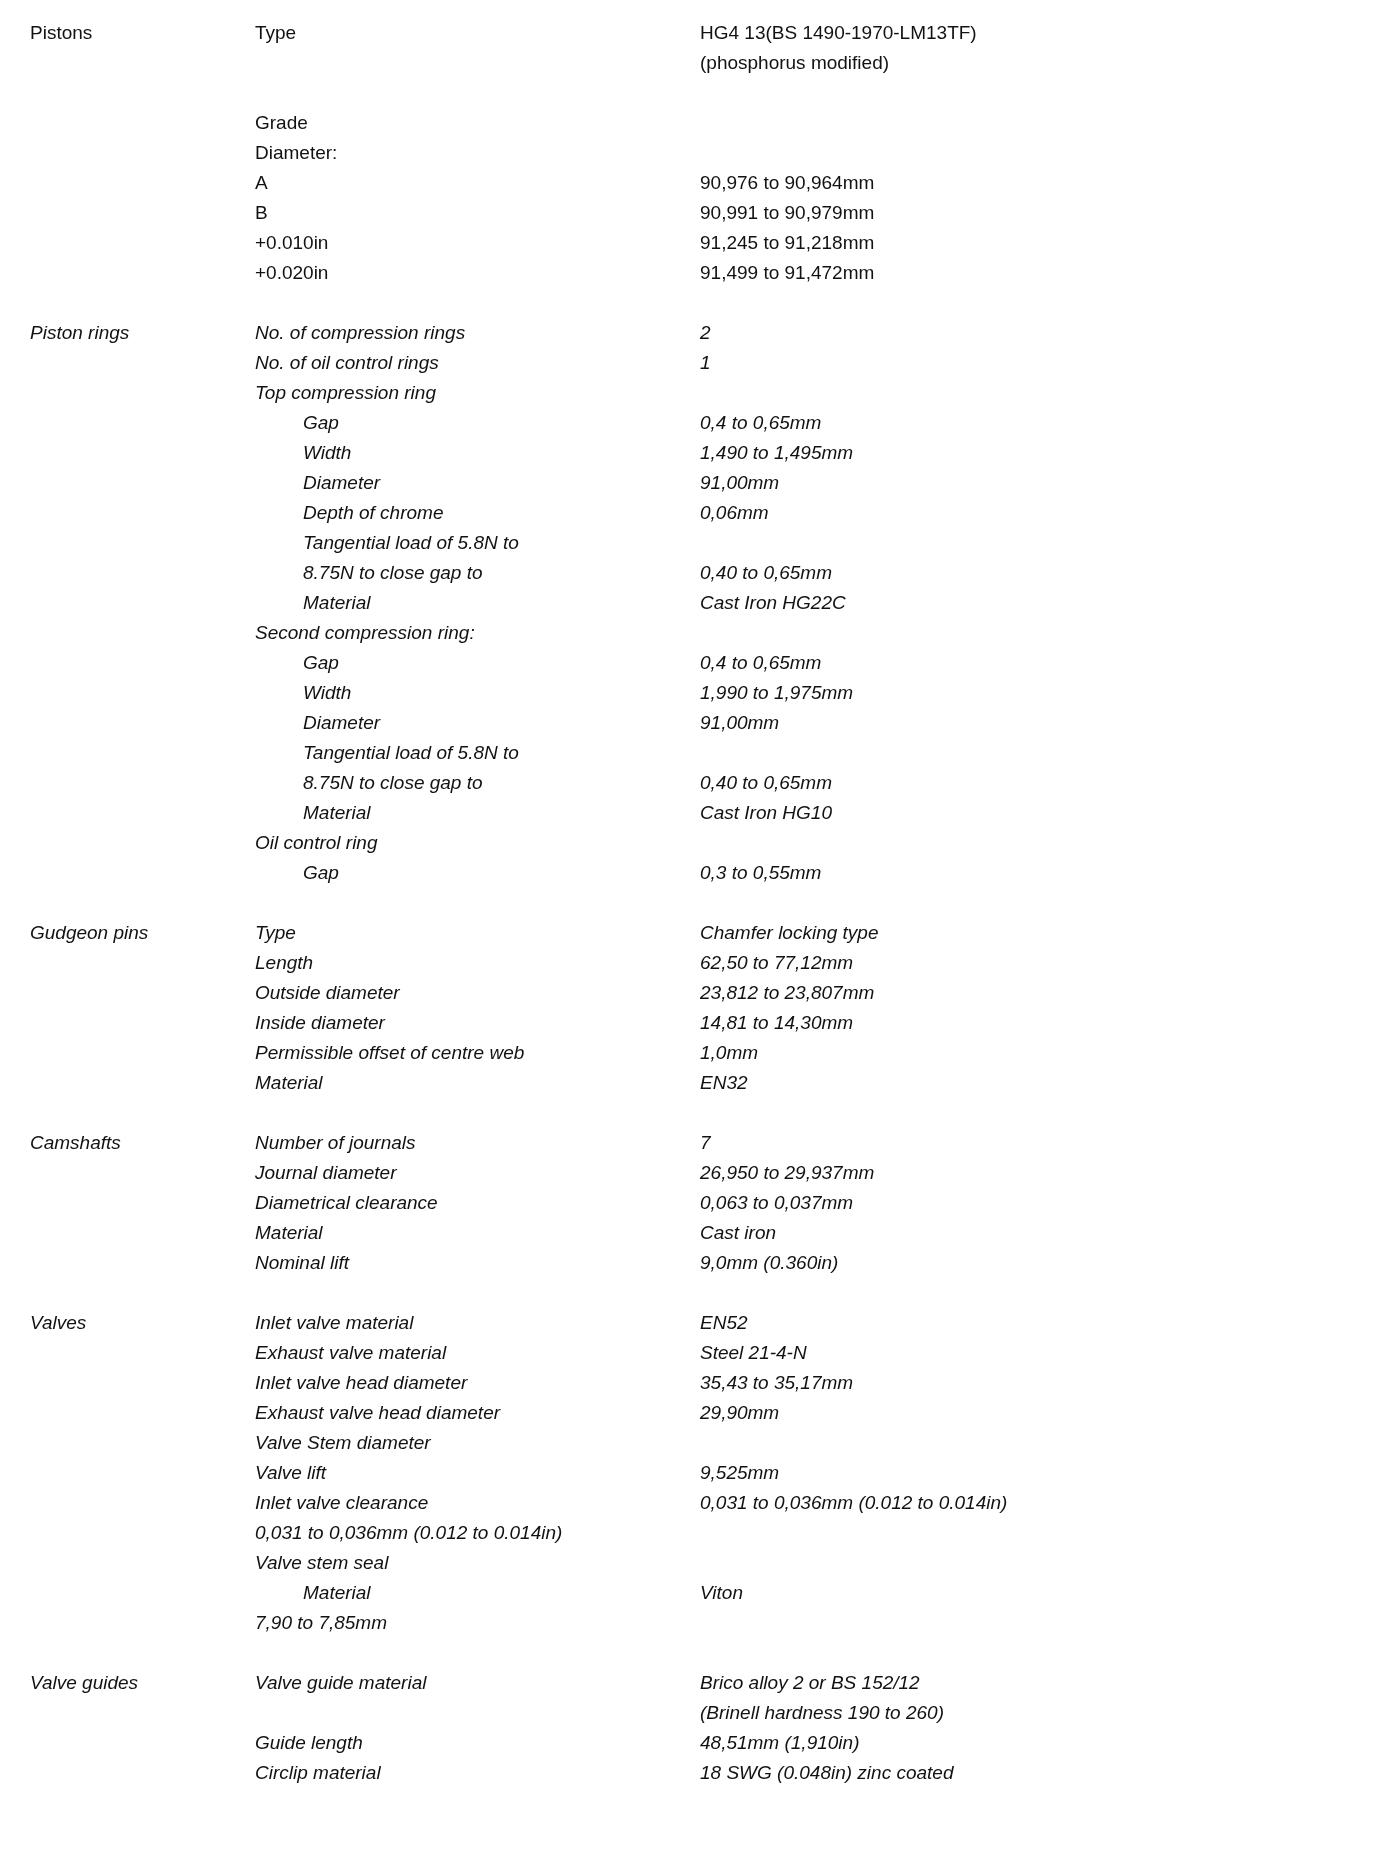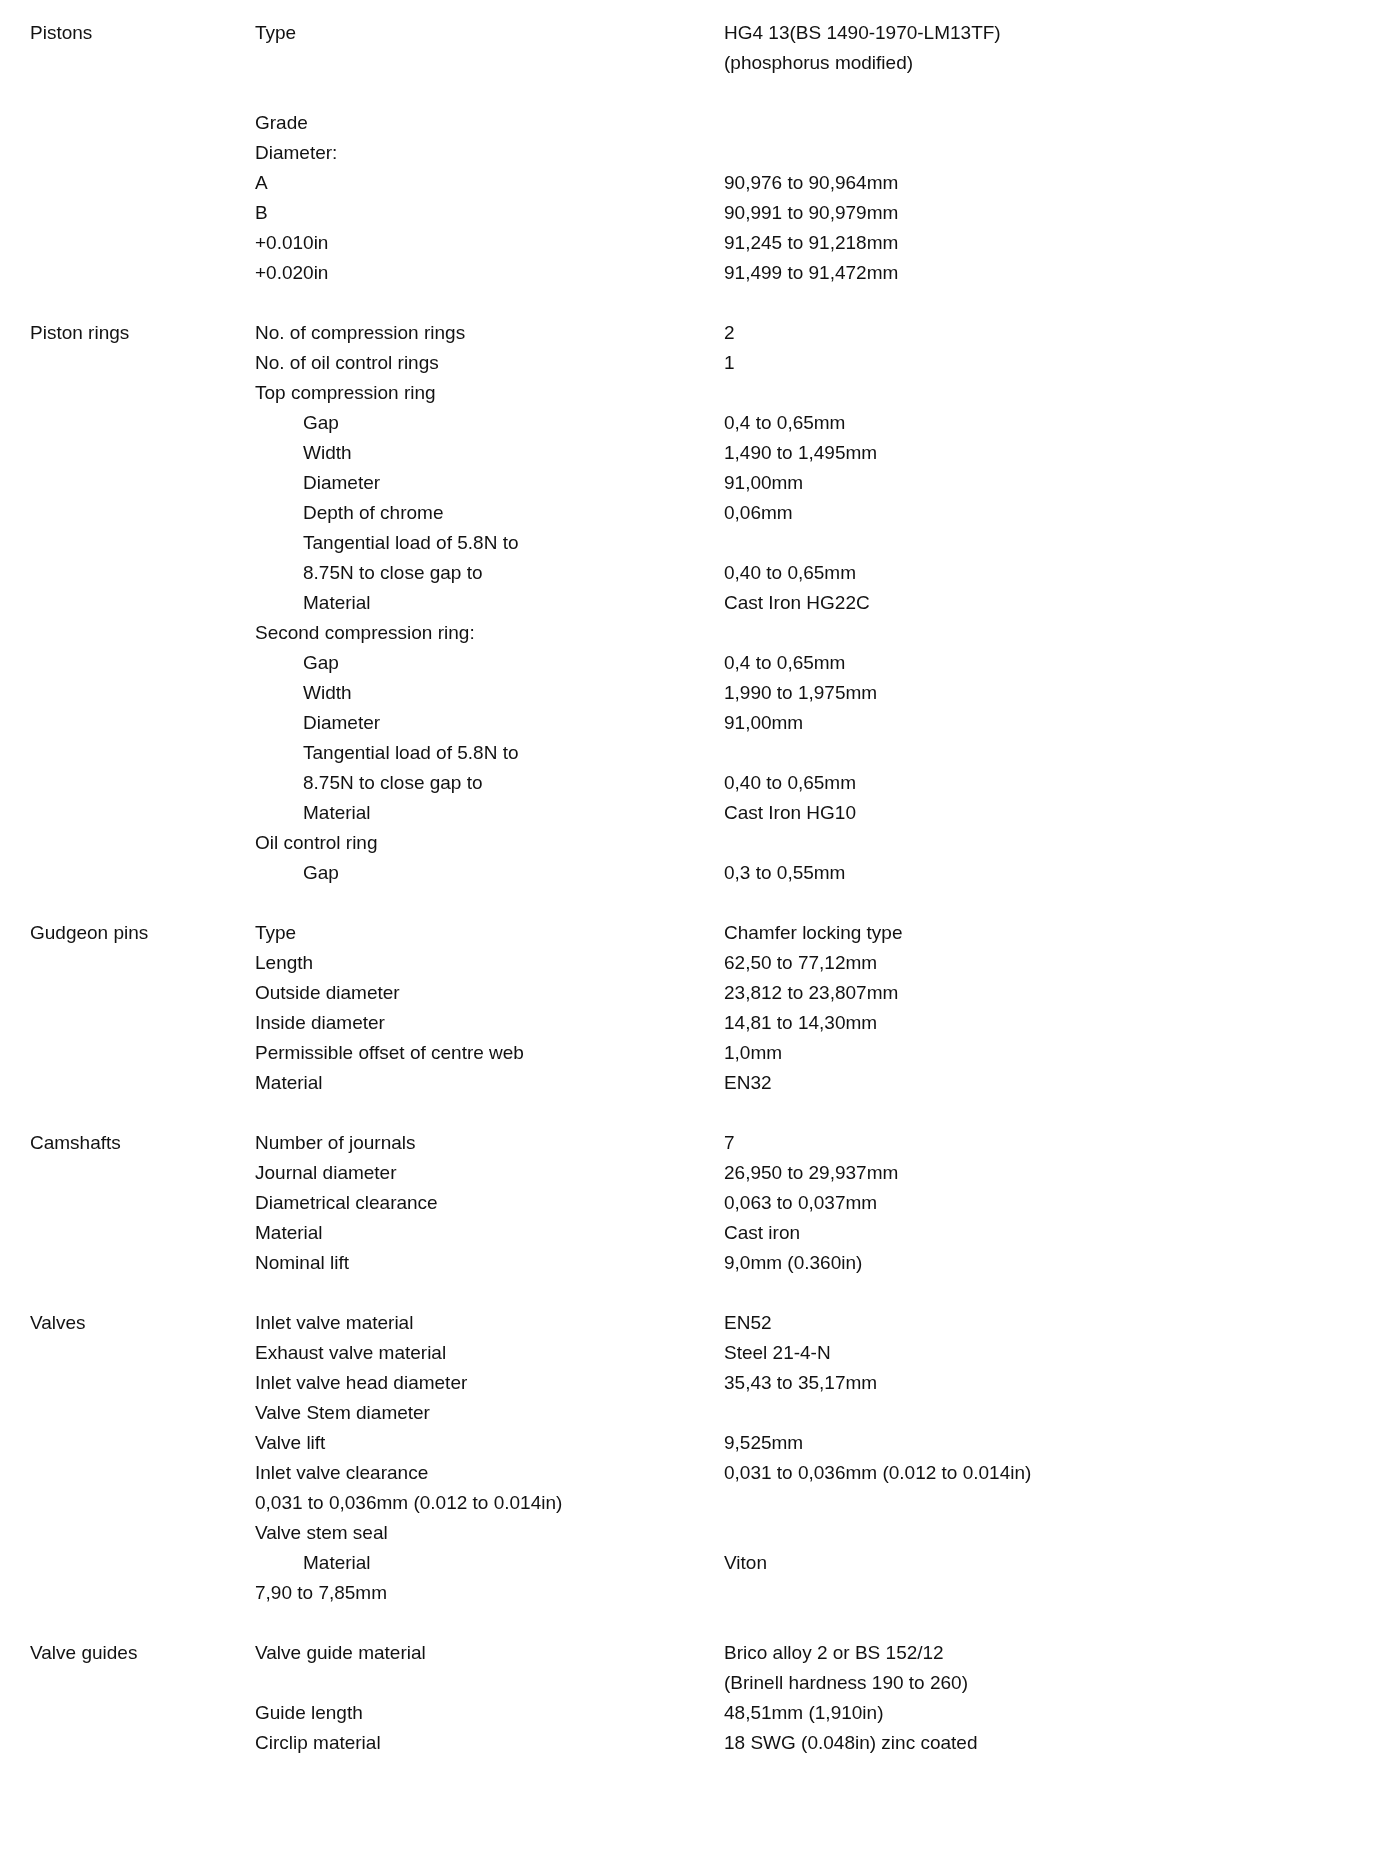--- a/index.html
+++ b/index.html
@@ -23,36 +23,36 @@
     padding: 18px 6px 0 30px;
     background: #ffffff;
     overflow: hidden;
   }
   .section {
     display: flex;
     align-items: flex-start;
   }
   .section + .section {
     margin-top: 30px;
+    font-style: italic;
   }
   .section-title {
     width: 225px;
     flex-shrink: 0;
   }
   .section-body {
     flex: 1;
     min-width: 0;
   }
   .block + .block {
     margin-top: 30px;
   }
   .row {
     display: flex;
     align-items: flex-start;
-    gap: 24px;
   }
   .label {
     box-sizing: border-box;
     width: 445px;
     flex-shrink: 0;
     white-space: pre-line;
   }
   .label.ind1 {
     padding-left: 48px;
   }
@@ -255,20 +255,24 @@
           </div>
           <div class="row">
             <div class="label">Exhaust valve material</div>
             <div class="value">Steel 21-4-N</div>
           </div>
           <div class="row">
             <div class="label">Inlet valve head diameter</div>
             <div class="value">35,43 to 35,17mm</div>
           </div>
           <div class="row">
+            <div class="label">Exhaust valve head diameter</div>
+            <div class="value">29,90mm</div>
+          </div>
+          <div class="row">
             <div class="label">Valve Stem diameter</div>
             <div class="value"></div>
           </div>
           <div class="row">
             <div class="label">Valve lift</div>
             <div class="value">9,525mm</div>
           </div>
           <div class="row">
             <div class="label">Inlet valve clearance</div>
             <div class="value">0,031 to 0,036mm (0.012 to 0.014in)</div>

